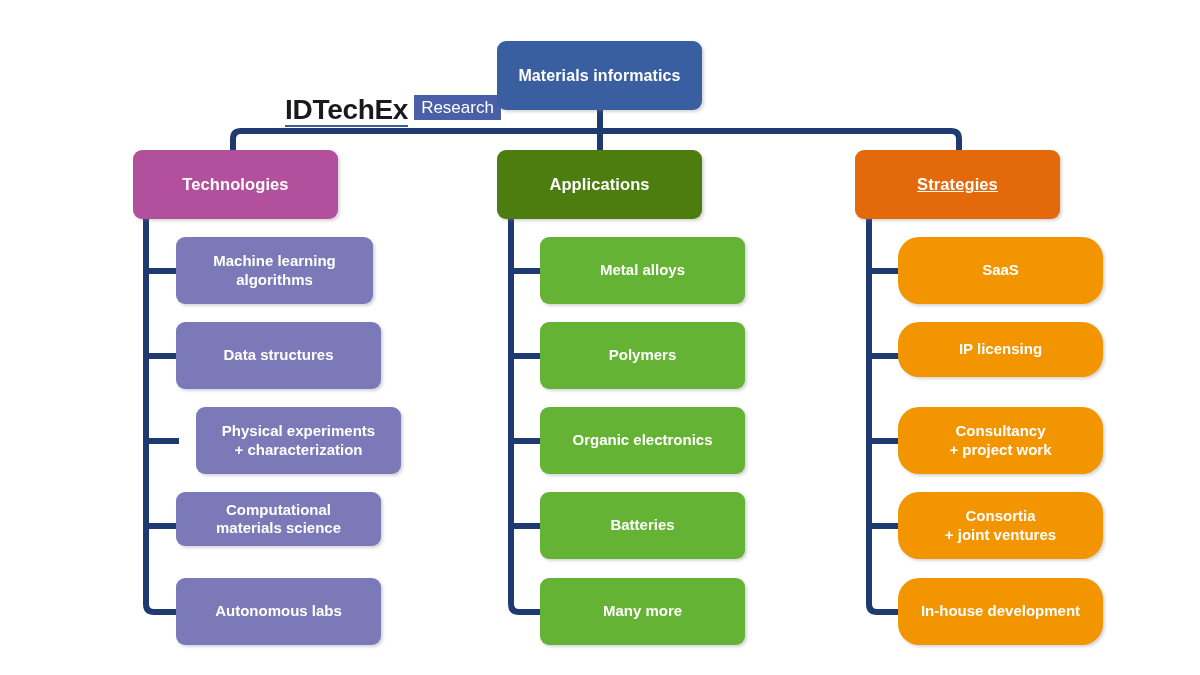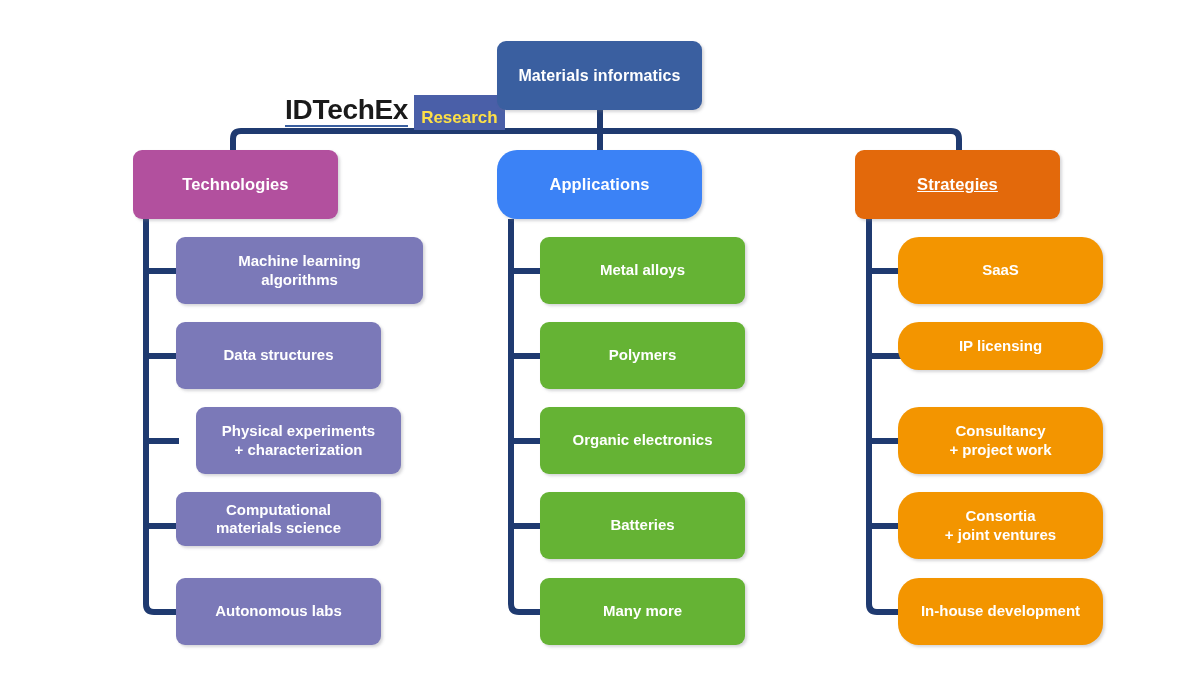--- a/index.html
+++ b/index.html
@@ -45,21 +45,21 @@
   .root {
     background: #3A5FA0;
     font-size: 16px;
     letter-spacing: 0.1px;
   }
   .lvl2 {
     font-size: 16.5px;
     letter-spacing: 0.1px;
   }
   .lvl2.tech { background: #B2509E; }
-  .lvl2.apps { background: #3b82f6; border-radius: 20px; }
+  .lvl2.apps { background: #4d7c0f; }
   .lvl2.strat { background: #E3690B; }
 
   .lvl3 {
     font-size: 15px;
   }
   .lvl3.tech { background: #7B79B8; }
   .lvl3.apps { background: #65B334; }
   .lvl3.strat { background: #F39500; border-radius: 21px; }
 
   
@@ -73,24 +73,24 @@
     font-weight: bold;
     color: #1a1a1a;
     letter-spacing: -0.3px;
     border-bottom: 2.5px solid #3A5FA0;
     padding-bottom: 1px;
     line-height: 1.05;
   }
   .logo-badge {
     margin-left: 6px;
     background: #4A5FA8;
-    color: #fde047;
+    color: #ffffff;
     font-size: 17px;
-    font-weight: bold;
-    padding: 14px 7px 3px 7px;
+    font-weight: normal;
+    padding: 4px 7px 3px 7px;
     line-height: 1.05;
   }
 </style>
 </head>
 <body>
 
 <div id="canvas">
 
   <svg id="wires" viewBox="0 0 1200 675" width="1200" height="675" fill="none">
     <g stroke="#1F3A70" stroke-width="6" fill="none" stroke-linecap="butt">
@@ -123,36 +123,36 @@
     <span class="logo-word">IDTechEx</span>
     <span class="logo-badge">Research</span>
   </div>
 
   <div class="node root" style="left:497px; top:41px; width:205px; height:69px;">Materials informatics</div>
 
   <div class="node lvl2 tech" style="left:133px; top:150px; width:205px; height:69px;">Technologies</div>
   <div class="node lvl2 apps" style="left:497px; top:150px; width:205px; height:69px;">Applications</div>
   <div class="node lvl2 strat" style="left:855px; top:150px; width:205px; height:69px;text-decoration:underline;">Strategies</div>
 
-  <div class="node lvl3 tech" style="left:176px; top:237px; width:247px; height:67px;">Machine learning
+  <div class="node lvl3 tech" style="left:176px; top:237px; width:197px; height:67px;">Machine learning
 algorithms</div>
   <div class="node lvl3 tech" style="left:176px; top:322px; width:205px; height:67px;">Data structures</div>
   <div class="node lvl3 tech" style="left:176px; top:407px; width:205px; height:67px;margin-left:20px;">Physical experiments
 + characterization</div>
   <div class="node lvl3 tech" style="left:176px; top:492px; width:205px; height:54px;">Computational
 materials science</div>
   <div class="node lvl3 tech" style="left:176px; top:578px; width:205px; height:67px;">Autonomous labs</div>
 
   <div class="node lvl3 apps" style="left:540px; top:237px; width:205px; height:67px;">Metal alloys</div>
   <div class="node lvl3 apps" style="left:540px; top:322px; width:205px; height:67px;">Polymers</div>
   <div class="node lvl3 apps" style="left:540px; top:407px; width:205px; height:67px;">Organic electronics</div>
   <div class="node lvl3 apps" style="left:540px; top:492px; width:205px; height:67px;">Batteries</div>
   <div class="node lvl3 apps" style="left:540px; top:578px; width:205px; height:67px;">Many more</div>
 
   <div class="node lvl3 strat" style="left:898px; top:237px; width:205px; height:67px;">SaaS</div>
-  <div class="node lvl3 strat" style="left:898px; top:322px; width:205px; height:48px;">IP licensing</div>
+  <div class="node lvl3 strat" style="left:898px; top:322px; width:205px; height:55px;">IP licensing</div>
   <div class="node lvl3 strat" style="left:898px; top:407px; width:205px; height:67px;">Consultancy
 + project work</div>
   <div class="node lvl3 strat" style="left:898px; top:492px; width:205px; height:67px;">Consortia
 + joint ventures</div>
   <div class="node lvl3 strat" style="left:898px; top:578px; width:205px; height:67px;">In-house development</div>
 
 </div>
 
 </body></html>

